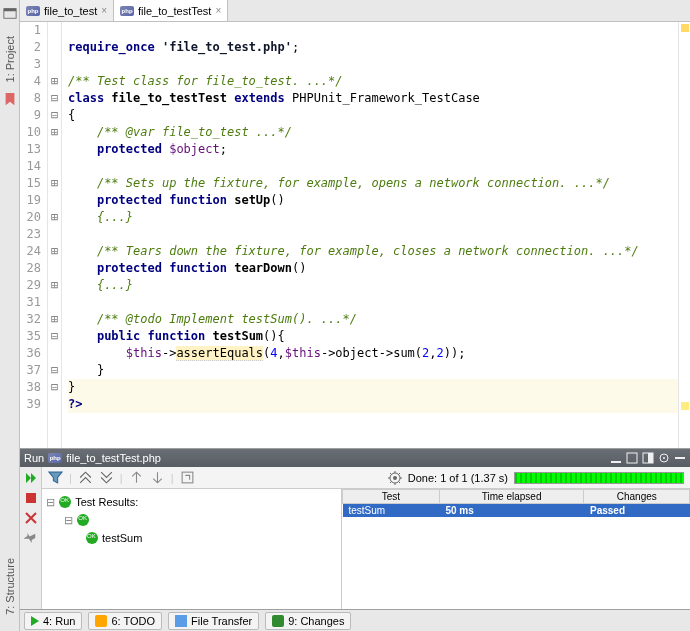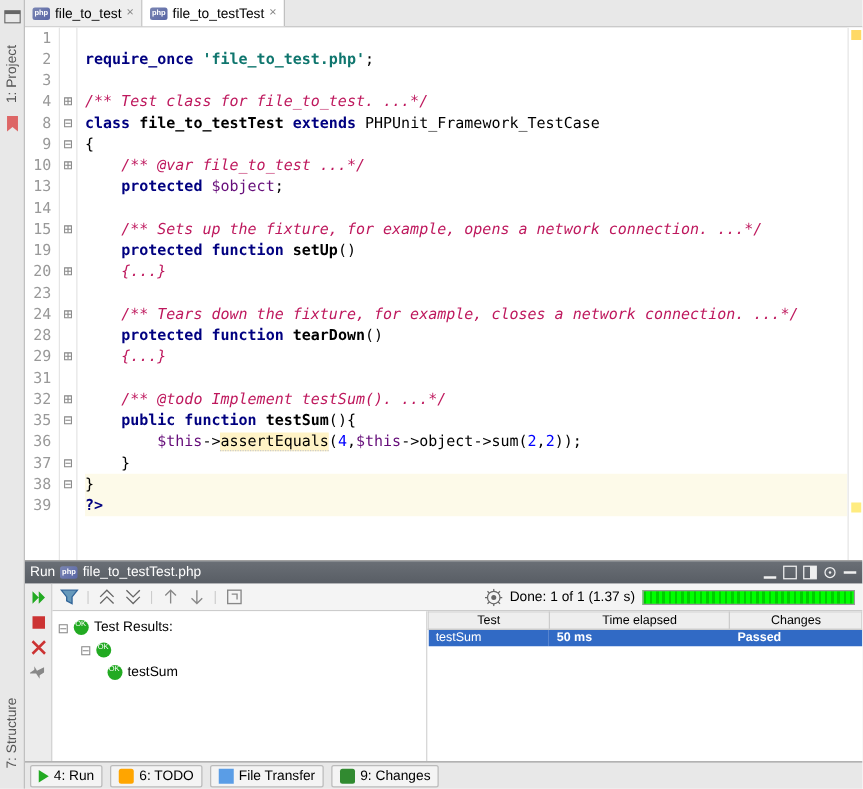--- a/index.html
+++ b/index.html
@@ -17,22 +17,22 @@
 .editor { flex: 1; display: flex; background: #fff; min-height: 0; font-family: Consolas, Menlo, monospace; font-size: 12px; }
 .lnums { width: 28px; background: #fff; border-right: 1px solid #e5e5e5; text-align: right; padding-right: 6px; color: #999; user-select: none; }
 .fold { width: 14px; border-right: 1px solid #e5e5e5; text-align: center; color: #888; }
 .code { flex: 1; white-space: pre; padding-left: 6px; overflow: hidden; position: relative; }
 .err-stripe { width: 12px; background: #fff; border-left: 1px solid #e5e5e5; position: relative; }
 .err-mark { position: absolute; top:2px; left:2px; width:8px; height:8px; background:#ffd965; }
 .err-warn { position: absolute; top:380px; left:2px; width:8px; height:8px; background:#ffec80; }
 .line { height: 17px; line-height: 17px; }
 .line.hl { background: #fdfae9; }
 .kw { color: #000080; font-weight: bold; }
-.str { color: #0f766e; font-weight: bold; }
-.cmnt { color: #be185d; font-style: italic; }
+.str { color: #0f172a; font-weight: bold; }
+.cmnt { color: #4d7c0f; font-style: italic; }
 .var { color: #660e7a; }
 .fn { font-weight: bold; }
 .hi { background: #fff3c6; border-bottom: 1px dotted #ccc; }
 .num { color: #0000ff; }
 .run-panel { border-top: 1px solid #a0a0a0; display: flex; flex-direction: column; }
 .run-header { height: 18px; background: linear-gradient(#6a6f76,#585d64); color:#fff; display:flex; align-items:center; padding:0 4px; gap:4px; font-size:11px; }
 .run-header .spacer { flex:1; }
 .run-header .hicon { width:12px; height:12px; cursor:pointer; opacity:.9; }
 .run-body { display:flex; background:#f4f4f4; }
 .run-left { width:22px; background:#ececec; border-right:1px solid #ccc; display:flex; flex-direction:column; align-items:center; gap:6px; padding:4px 0;}

